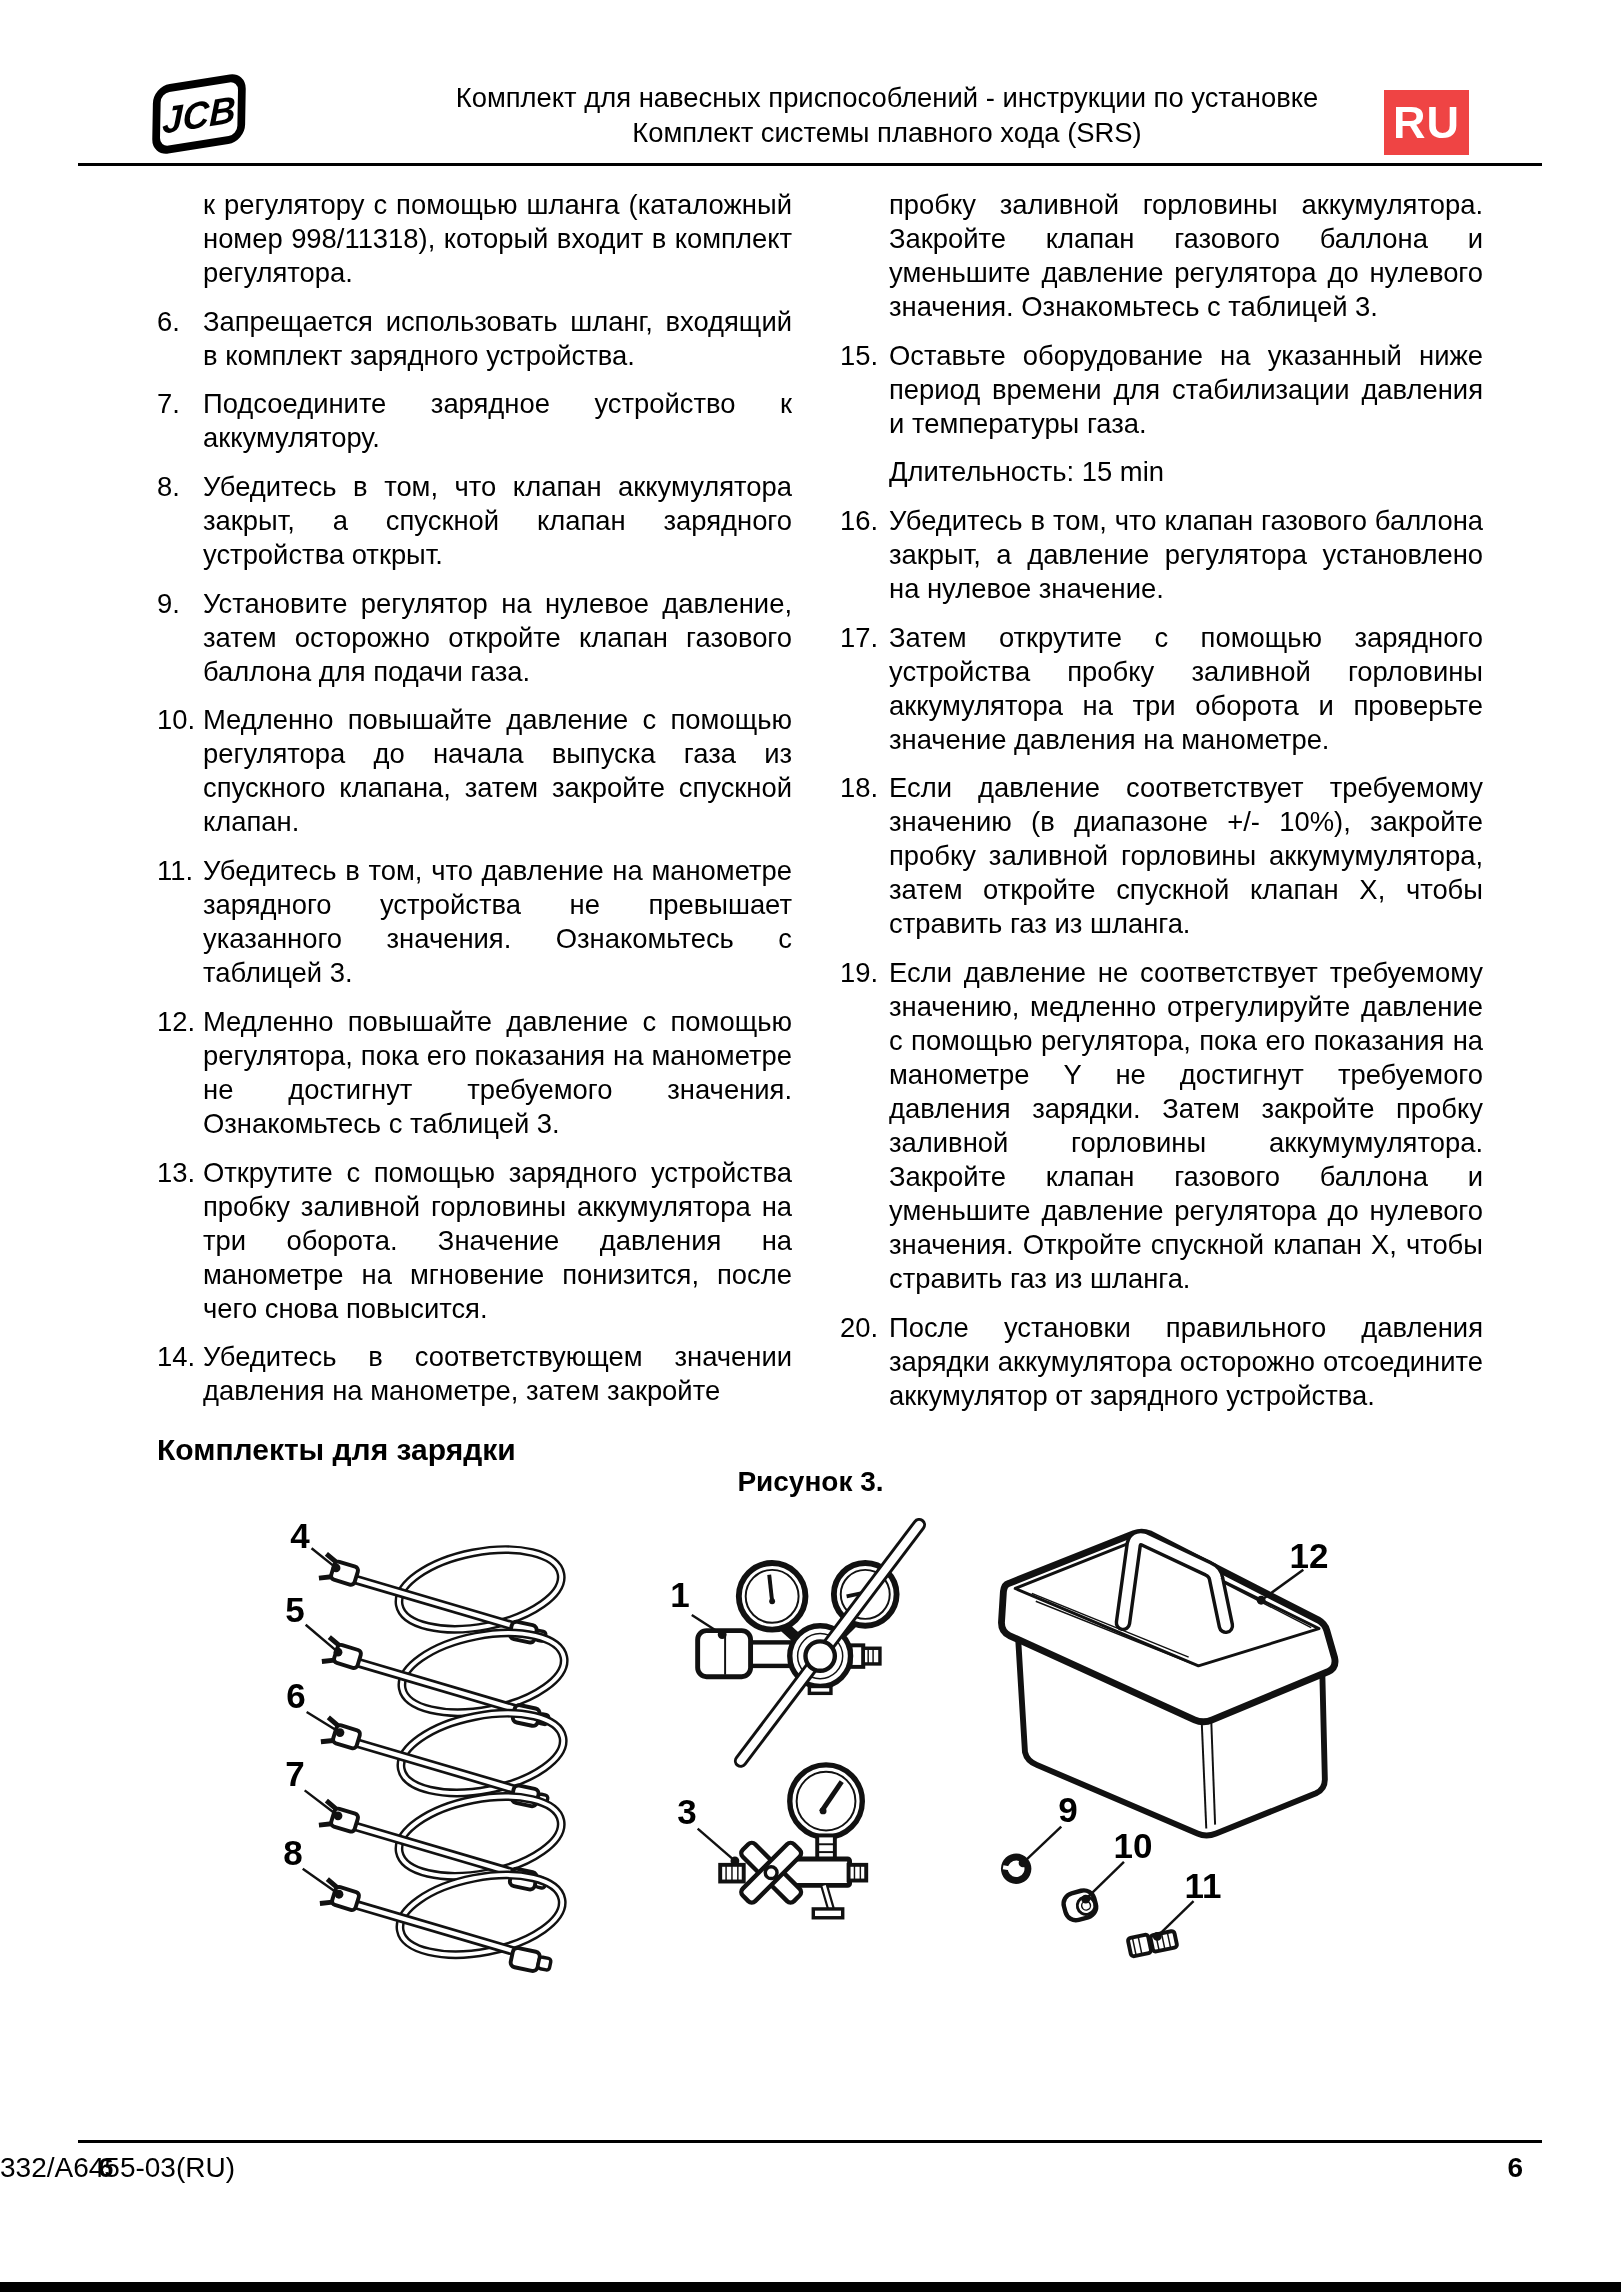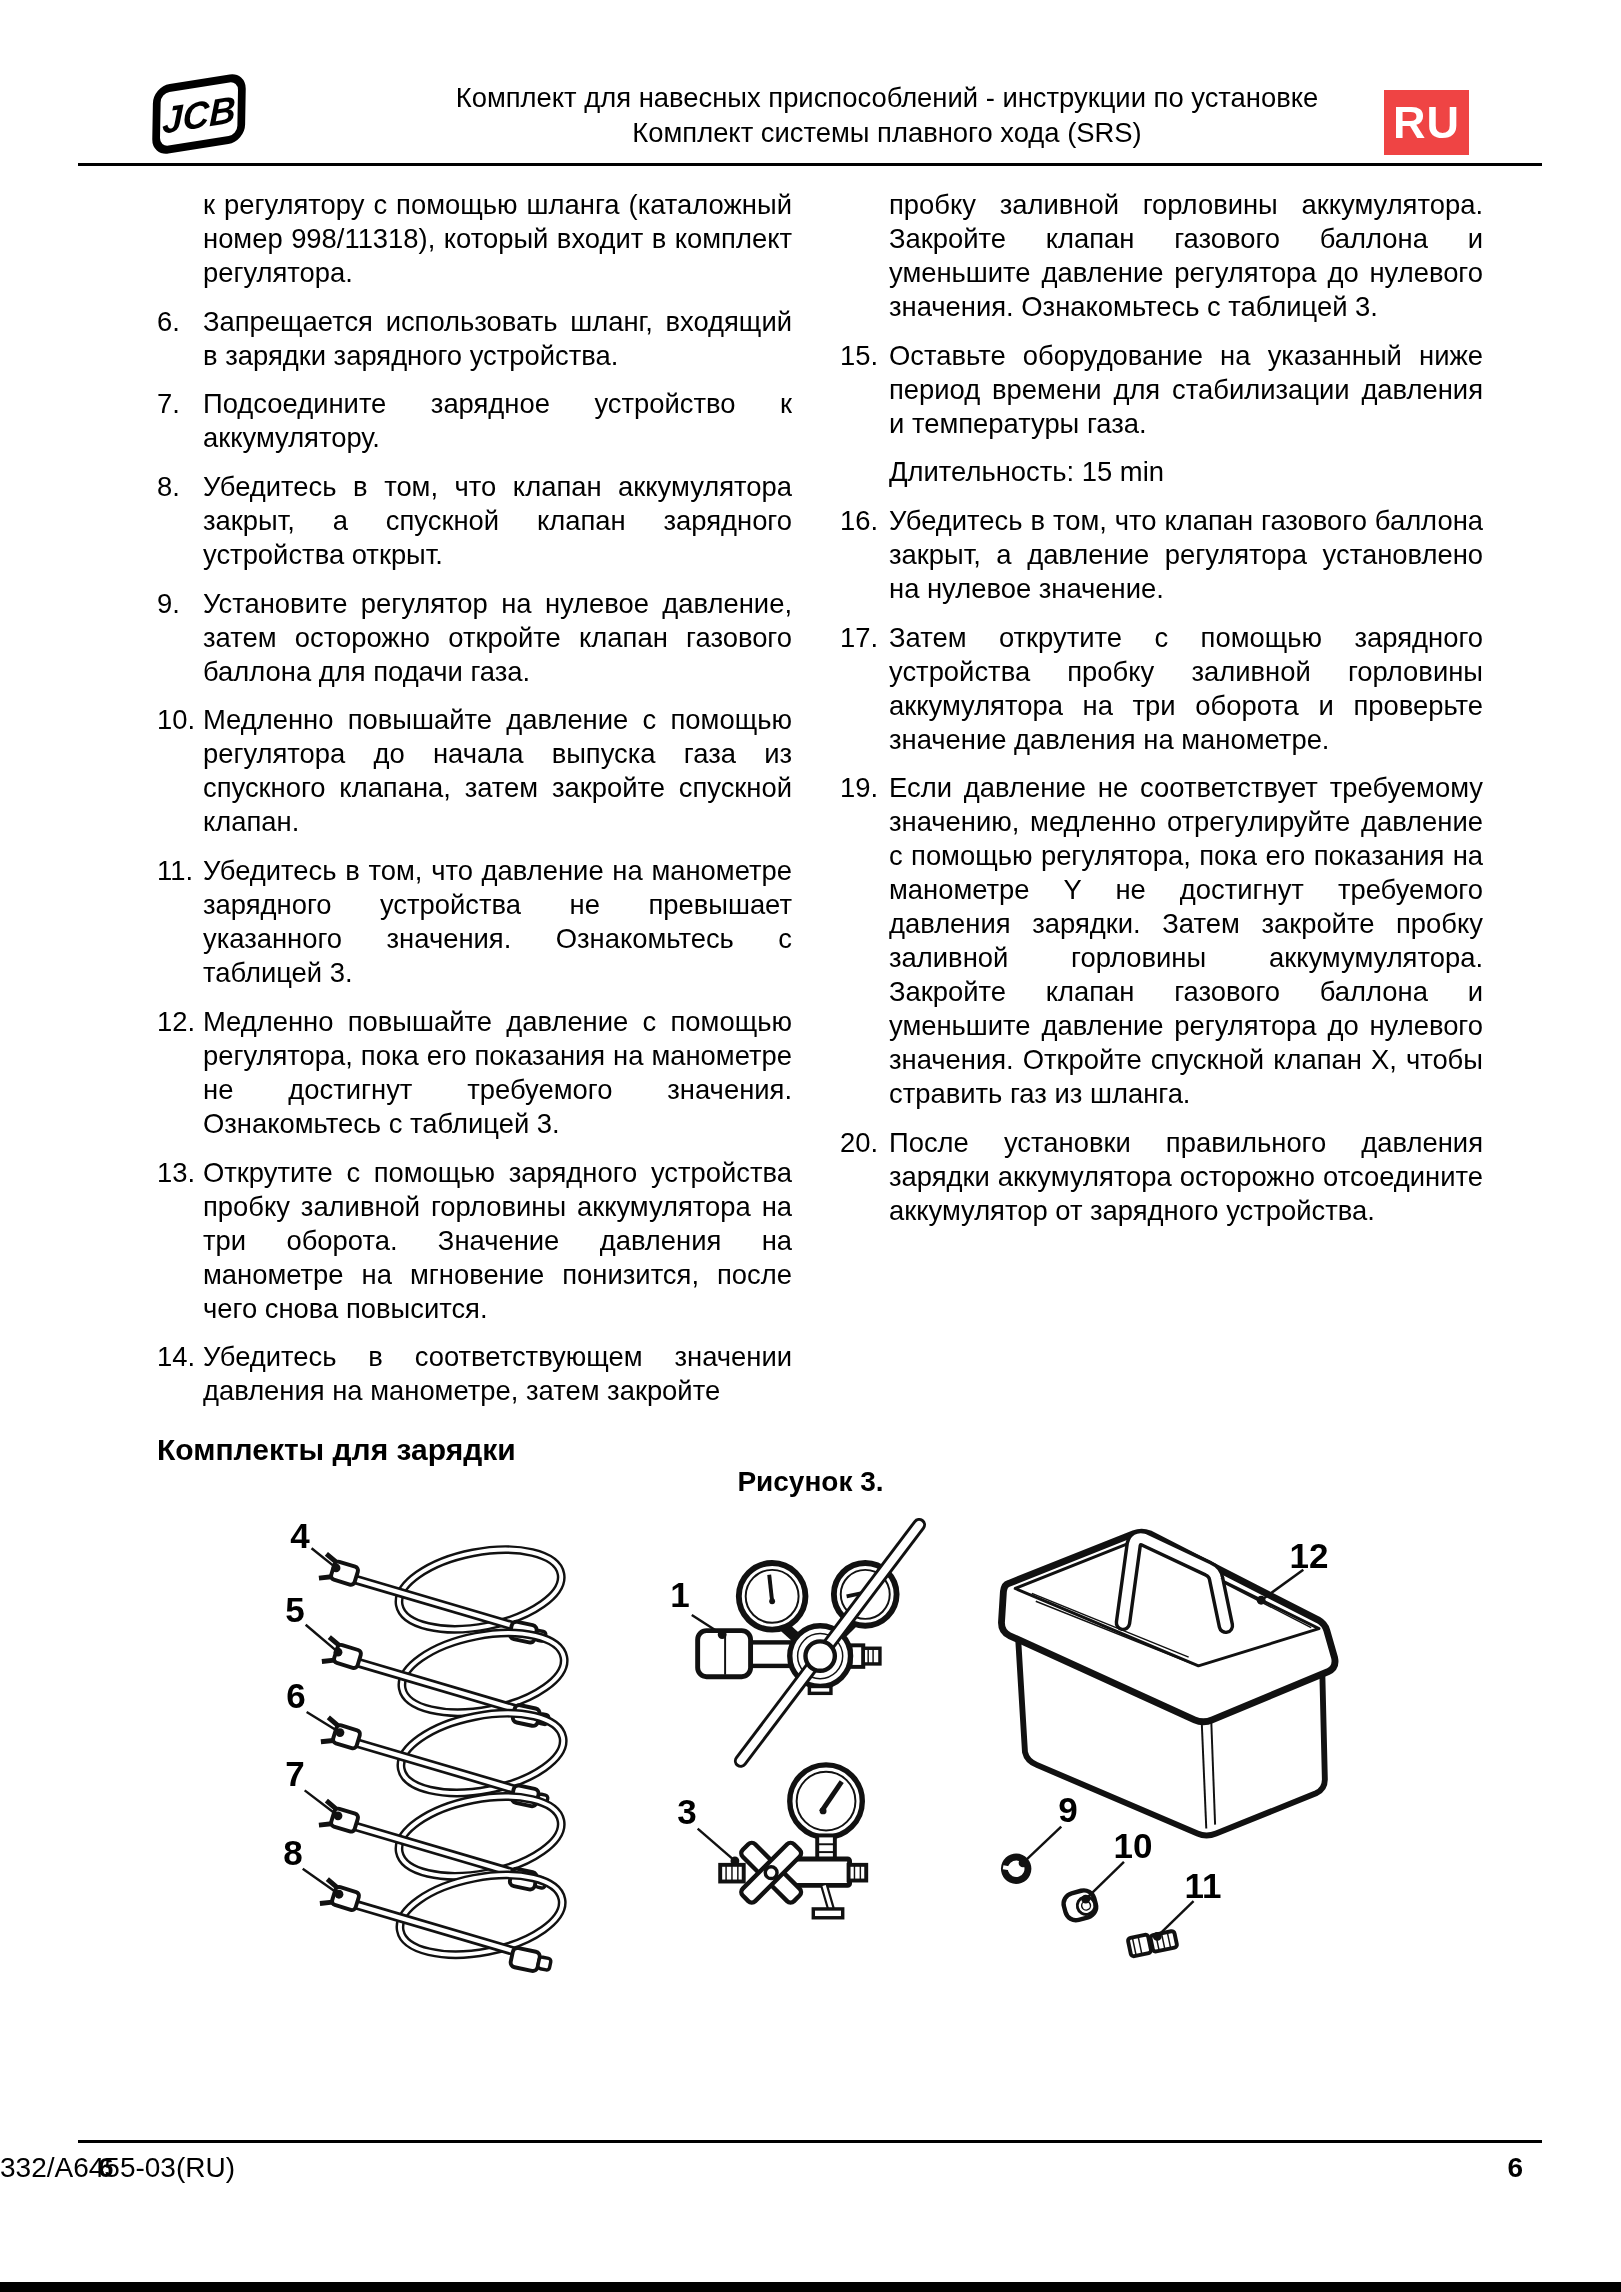--- a/index.html
+++ b/index.html
@@ -69,21 +69,21 @@
   <div class="ru-badge">RU</div>
   <div class="header-rule"></div>
 
   <div class="col col-left">
     <div class="item">
       <span class="num"></span>
       <span>к регулятору с помощью шланга (каталожный номер 998/11318), который входит в комплект регулятора.</span>
     </div>
     <div class="item">
       <span class="num">6.</span>
-      <span>Запрещается использовать шланг, входящий в зарядки зарядного устройства.</span>
+      <span>Запрещается использовать шланг, входящий в комплект зарядного устройства.</span>
     </div>
     <div class="item">
       <span class="num">7.</span>
       <span>Подсоедините зарядное устройство к аккумулятору.</span>
     </div>
     <div class="item">
       <span class="num">8.</span>
       <span>Убедитесь в том, что клапан аккумулятора закрыт, а спускной клапан зарядного устройства открыт.</span>
     </div>
     <div class="item">
@@ -125,20 +125,24 @@
       <span class="num"></span>
       <span>Длительность: 15 min</span>
     </div>
     <div class="item">
       <span class="num">16.</span>
       <span>Убедитесь в том, что клапан газового баллона закрыт, а давление регулятора установлено на нулевое значение.</span>
     </div>
     <div class="item">
       <span class="num">17.</span>
       <span>Затем открутите с помощью зарядного устройства пробку заливной горловины аккумулятора на три оборота и проверьте значение давления на манометре.</span>
+    </div>
+    <div class="item">
+      <span class="num">18.</span>
+      <span>Если давление соответствует требуемому значению (в диапазоне +/- 10%), закройте пробку заливной горловины аккумумулятора, затем откройте спускной клапан X, чтобы стравить газ из шланга.</span>
     </div>
     <div class="item">
       <span class="num">19.</span>
       <span>Если давление не соответствует требуемому значению, медленно отрегулируйте давление с помощью регулятора, пока его показания на манометре Y не достигнут требуемого давления зарядки. Затем закройте пробку заливной горловины аккумумулятора. Закройте клапан газового баллона и уменьшите давление регулятора до нулевого значения. Откройте спускной клапан X, чтобы стравить газ из шланга.</span>
     </div>
     <div class="item">
       <span class="num">20.</span>
       <span>После установки правильного давления зарядки аккумулятора осторожно отсоедините аккумулятор от зарядного устройства.</span>
     </div>
   </div>

